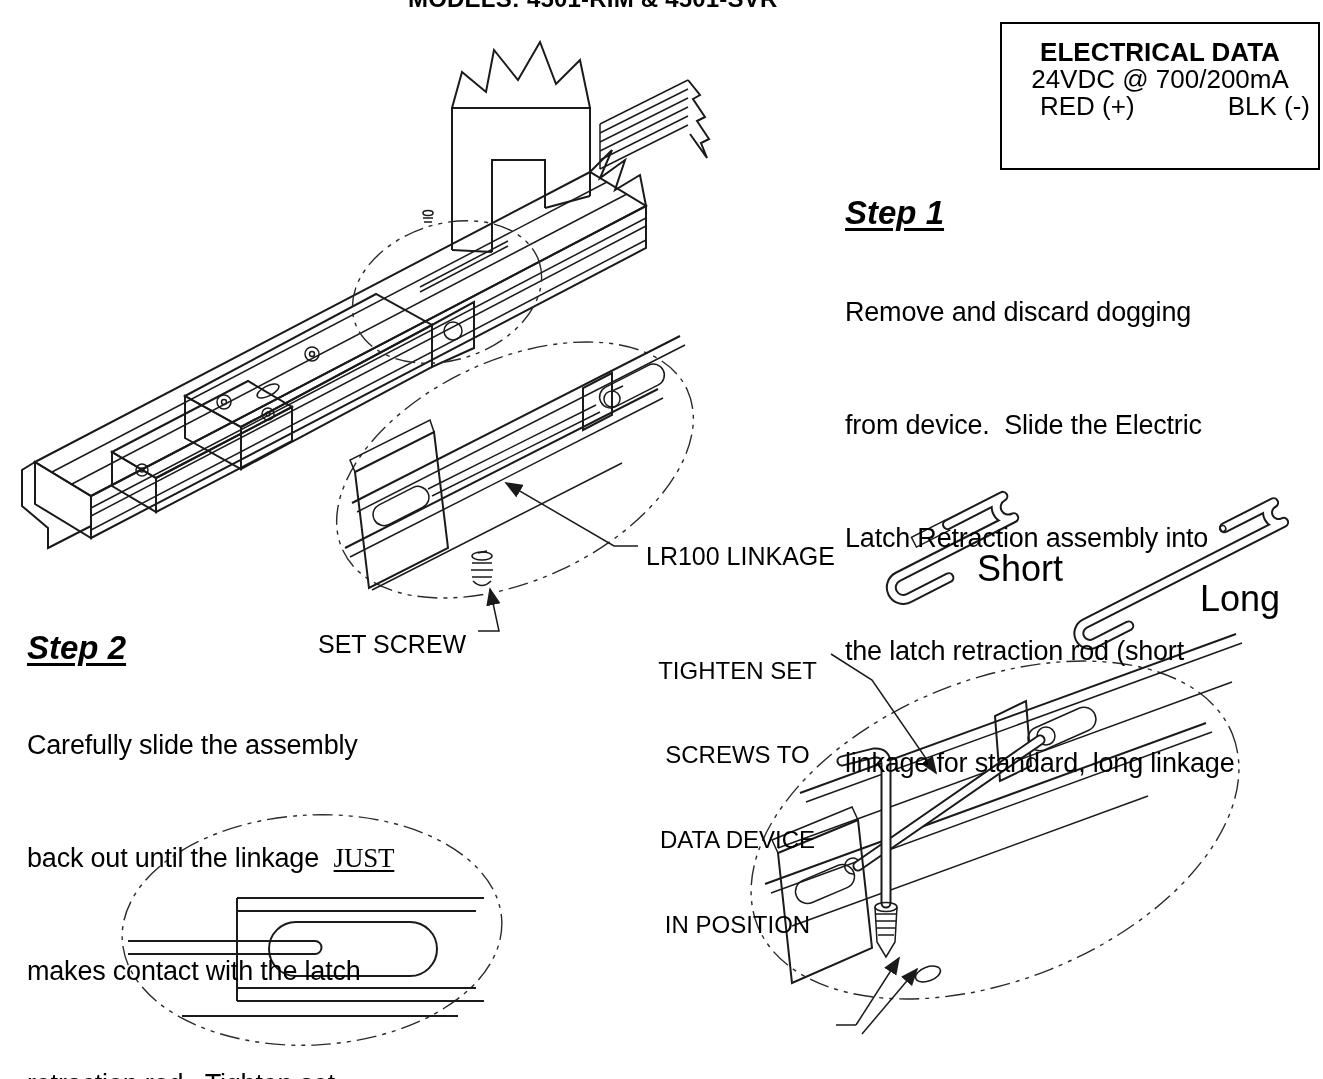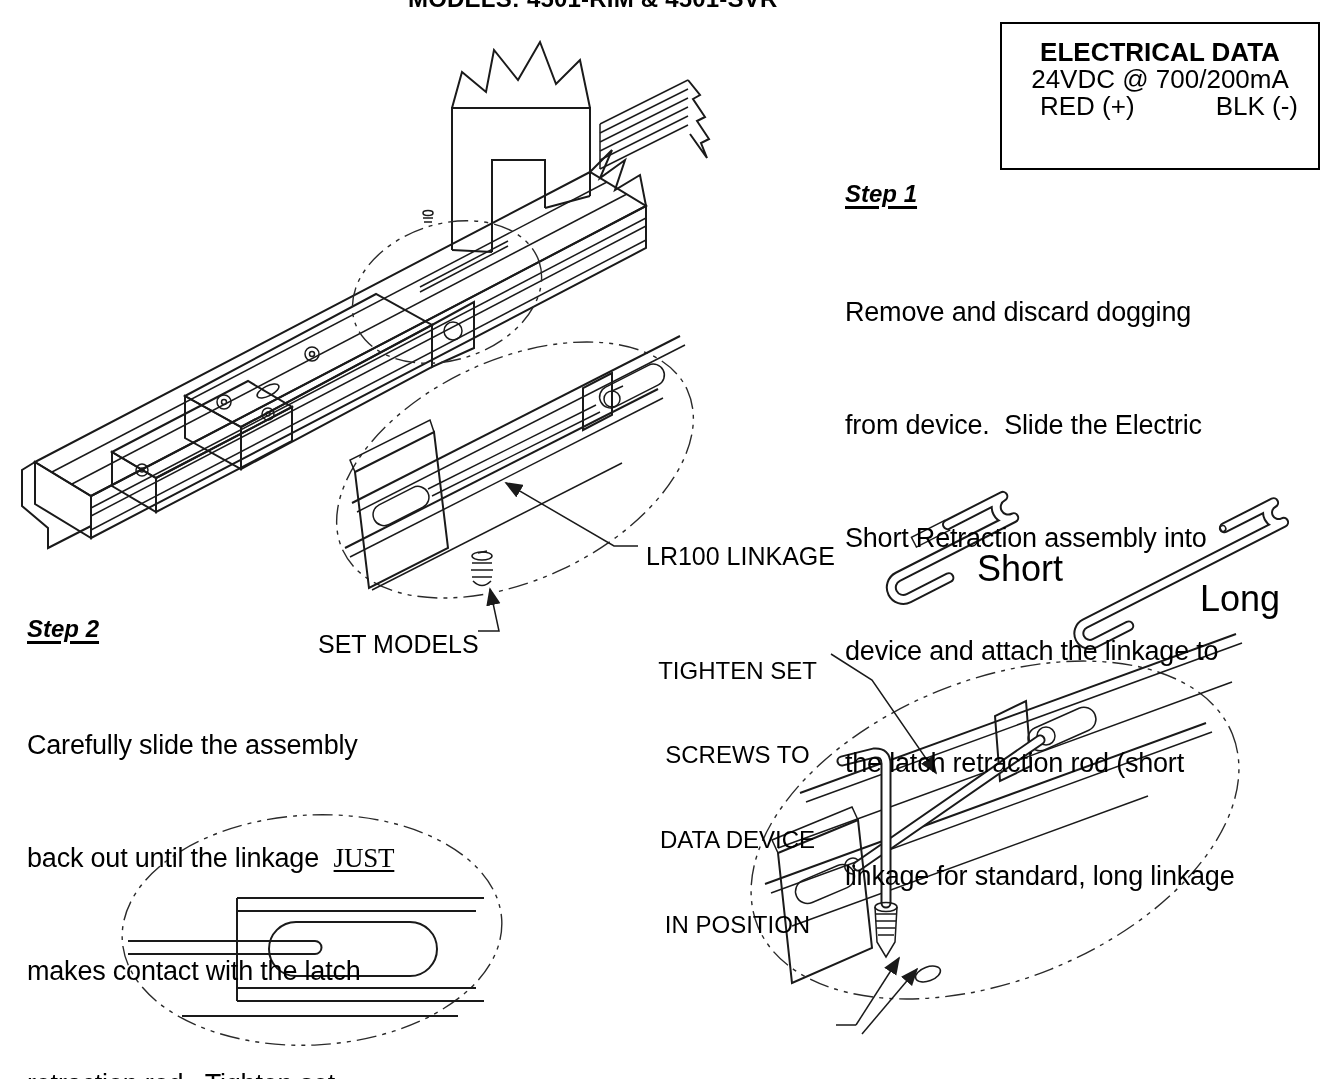--- a/index.html
+++ b/index.html
@@ -3,23 +3,23 @@
 <meta charset="utf-8">
 <style>
   html,body{margin:0;padding:0;background:#fff;}
   #page{position:relative;width:1323px;height:1079px;background:#ffffff;overflow:hidden;
         font-family:"Liberation Sans", sans-serif;color:#000;}
   .abs{position:absolute;}
   .title{font-size:24px;font-weight:bold;letter-spacing:.2px;white-space:pre;}
   .ebox{box-sizing:border-box;border:2px solid #000;text-align:center;
         font-size:26px;line-height:27px;padding-top:15px;}
   .ebox .bold{font-weight:bold;}
-  .ebox .row{display:flex;justify-content:space-between;padding:0 20px 0 38px;}
-  .stephead{font-size:24px;font-weight:bold;font-style:italic;
-            text-decoration:underline;text-decoration-thickness:3px;text-underline-offset:4px;}
+  .ebox .row{display:flex;justify-content:space-between;padding:0 8px 0 38px;}
+  .stephead{font-size:33px;font-weight:bold;font-style:italic;
+            text-decoration:underline;text-decoration-thickness:3px;text-underline-offset:4px;margin-top:14px;}
   .body{font-size:27px;line-height:37.6px;white-space:pre;letter-spacing:-0.2px;}
   .u{text-decoration:underline;text-decoration-thickness:2px;text-underline-offset:3px;font-family:Liberation Serif, serif;}
   .lbl{font-size:25px;white-space:pre;margin-top:12px;}
   .lbl-r{font-size:24px;line-height:28.3px;text-align:center;white-space:pre;}
   .linklbl{font-size:36px;}
   .ln{stroke:#1a1a1a;fill:none;stroke-width:2;}
   .ln15{stroke:#1a1a1a;fill:none;stroke-width:1.5;}
   .phantom{stroke:#2a2a2a;fill:none;stroke-width:1.4;stroke-dasharray:20 6 4 6 4 6;}
   .tube-b{stroke:#1a1a1a;fill:none;stroke-width:11;stroke-linecap:round;stroke-linejoin:round;}
   .tube-w{stroke:#ffffff;fill:none;stroke-width:7;stroke-linecap:round;stroke-linejoin:round;}
@@ -199,32 +199,31 @@
     <div class="row">
       <span>RED (+)</span>
       <span>BLK (-)</span>
     </div>
   </div>
 
   <div class="abs stephead" style="left:845px;top:180px;">Step 1</div>
   <div class="abs body" style="left:845px;top:219px;">
     <div>Remove and discard dogging</div>
     <div>from device.  Slide the Electric</div>
-    <div>Short Retraction assembly into</div>
-    <div>device and attach the linkage to</div>
+    <div>Latch Retraction assembly into</div>
     <div>the latch retraction rod (short</div>
     <div>linkage for standard, long linkage</div>
   </div>
 
   <div class="abs linklbl" style="left:977px;top:548px;">Short</div>
   <div class="abs linklbl" style="left:1200px;top:578px;">Long</div>
 
   <div class="abs lbl" style="left:646px;top:530px;">LR100 LINKAGE</div>
 
-  <div class="abs lbl" style="left:318px;top:618px;">SET MODELS</div>
+  <div class="abs lbl" style="left:318px;top:618px;">SET SCREW</div>
 
   <div class="abs lbl-r" style="left:650px;top:600px;width:175px;">
     <div>TIGHTEN SET</div>
     <div>SCREWS TO</div>
     <div>DATA DEVICE</div>
     <div>IN POSITION</div>
   </div>
 
   <div class="abs stephead" style="left:27px;top:615px;">Step 2</div>
   <div class="abs body" style="left:27px;top:652px;">

